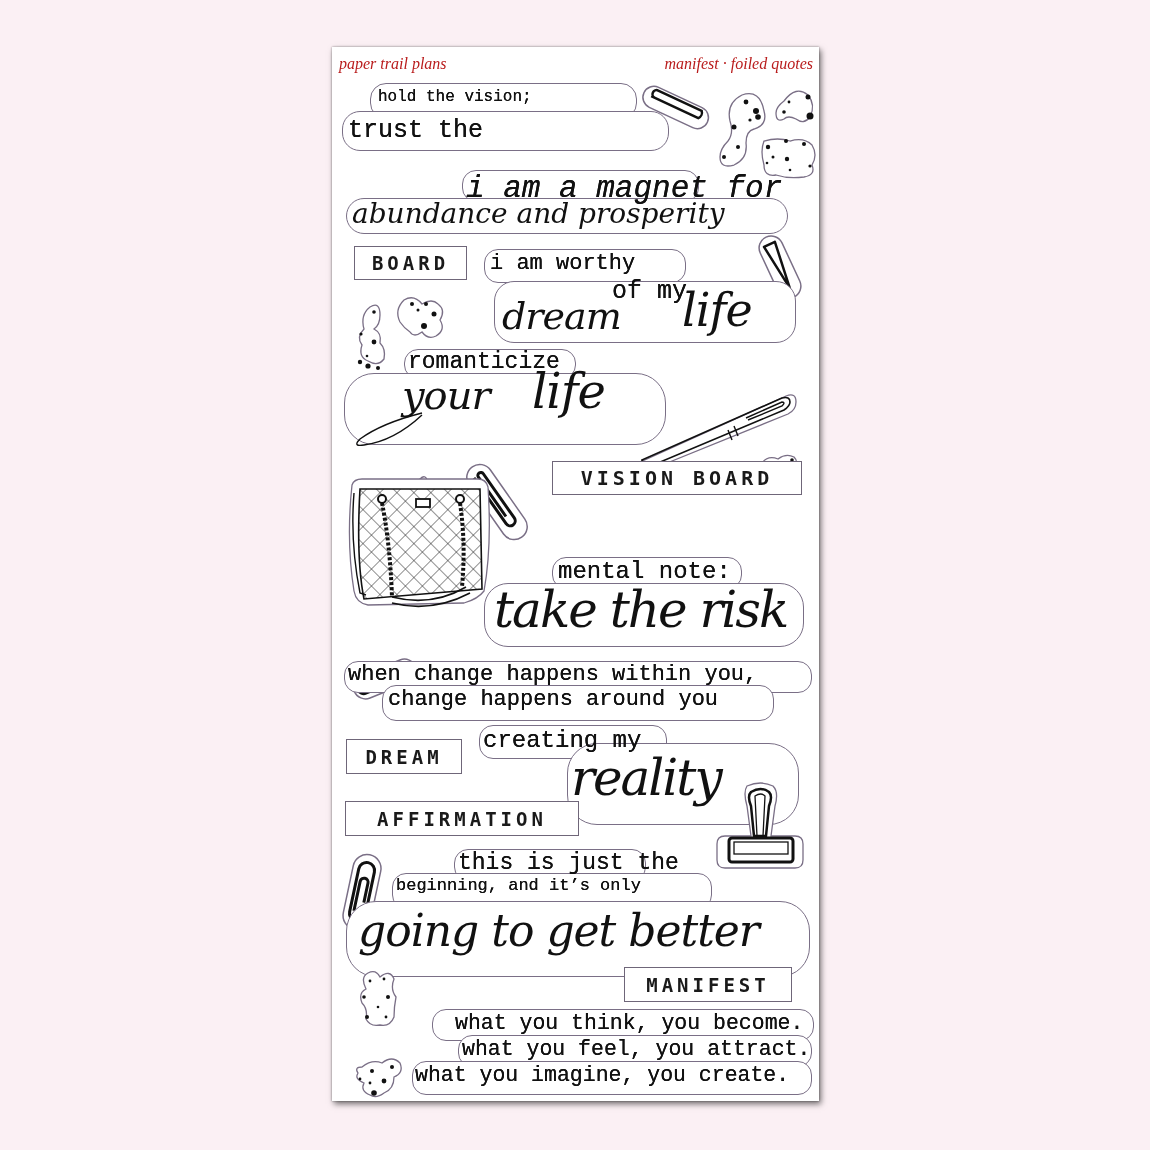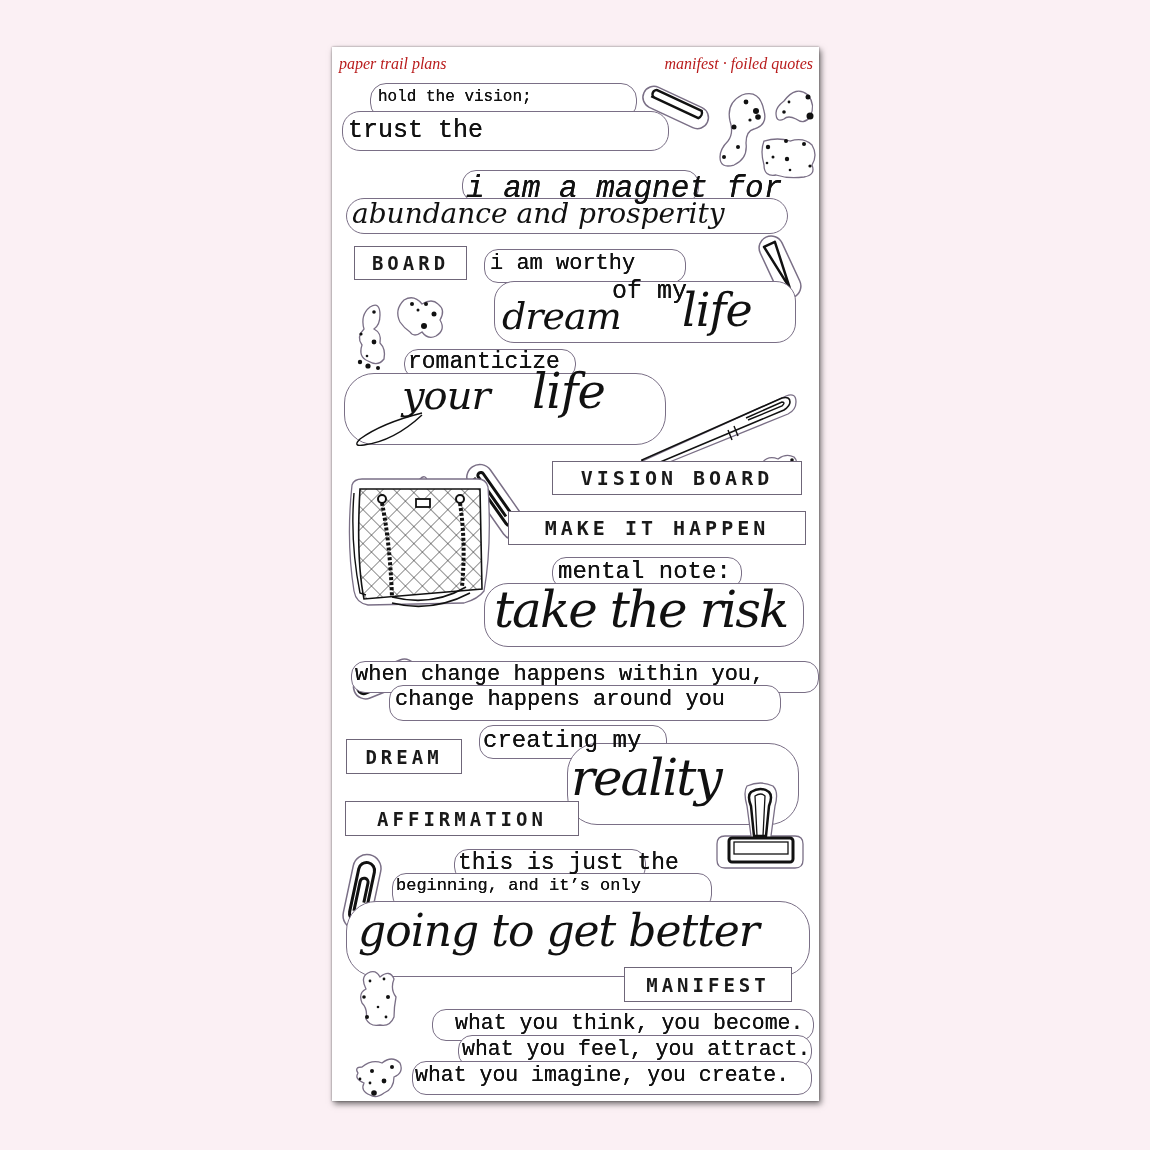--- a/index.html
+++ b/index.html
@@ -167,21 +167,20 @@
   <svg style="left:62px;top:428px;" width="60" height="50" viewBox="0 0 60 50">
     <path d="M8 14 q10 -2 18 -10 q6 -6 8 4 q10 -2 16 2 q6 12 -4 14 q-8 0 -12 6 q-2 12 -12 10 q-10 0 -10 -8 q-6 -10 -4 -18z" fill="#fff" stroke="#7a6f86" stroke-width="1.3"></path>
     <circle cx="28" cy="6" r="2.2" fill="#111"></circle>
       <circle cx="12" cy="18" r="1.5" fill="#111"></circle>
       <circle cx="40" cy="24" r="3" fill="#111"></circle>
       <circle cx="12" cy="32" r="1.5" fill="#111"></circle>
   </svg>
 
   <div class="label" style="left:220px;top:414px;width:250px;height:34px;font-size:20px;">VISION BOARD</div>
 
-  <div class="label" style="left:176px;top:464px;width:298px;height:34px;font-size:20px;">MAKE IT HAPPEN</div>
 
   <svg style="left:14px;top:428px;" width="150" height="140" viewBox="0 0 150 140">
     <defs>
       <pattern id="quilt" width="12" height="12" patternUnits="userSpaceOnUse" patternTransform="rotate(45)">
         <path d="M0 0 H12 M0 0 V12" stroke="#222" stroke-width="1" fill="none"></path>
       </pattern>
     </defs>
     <path d="M6 10 q2 -6 10 -6 h116 q8 0 10 8 q4 60 -4 104 q-6 8 -20 12 l-96 2 q-12 -2 -14 -14 q-8 -50 -2 -106z" fill="#fff" stroke="#7a6f86" stroke-width="1.3"></path>
     <path d="M14 14 h120 l2 100 l-118 10 q-8 -40 -4 -110z" fill="url(#quilt)" stroke="#111" stroke-width="1.6"></path>
     <path d="M8 18 q-4 50 6 100 l6 2" fill="none" stroke="#111" stroke-width="1.4"></path>
@@ -201,21 +200,21 @@
     <div class="script" style="left:14px;top:30px;font-size:50px;letter-spacing:-2px;">take the risk</div>
   </div>
 
   <svg style="left:18px;top:612px;" width="70" height="40" viewBox="0 0 70 40">
     <g transform="rotate(-22 35 20)">
       <rect x="2" y="8" width="66" height="24" rx="12" fill="#fff" stroke="#7a6f86" stroke-width="1.5"></rect>
       <path d="M60 14 h-48 a6 6 0 0 0 0 12 h44 a4 4 0 0 0 0 -8 h-36" fill="none" stroke="#111" stroke-width="3"></path>
     </g>
   </svg>
 
-  <div class="st" style="left:10px;top:612px;width:470px;height:66px;margin-left:7px;">
+  <div class="st" style="left:10px;top:612px;width:470px;height:66px;">
     <div class="cut" style="left:2px;top:2px;width:466px;height:30px;"></div>
     <div class="cut" style="left:40px;top:26px;width:390px;height:34px;"></div>
     <div class="tw" style="left:6px;top:5px;font-size:22px;">when change happens within you,</div>
     <div class="tw" style="left:46px;top:30px;font-size:22px;">change happens around you</div>
   </div>
 
   <div class="label" style="left:14px;top:692px;width:116px;height:35px;">DREAM</div>
 
   <div class="st" style="left:145px;top:676px;width:330px;height:110px;">
     <div class="cut" style="left:2px;top:2px;width:186px;height:32px;"></div>

